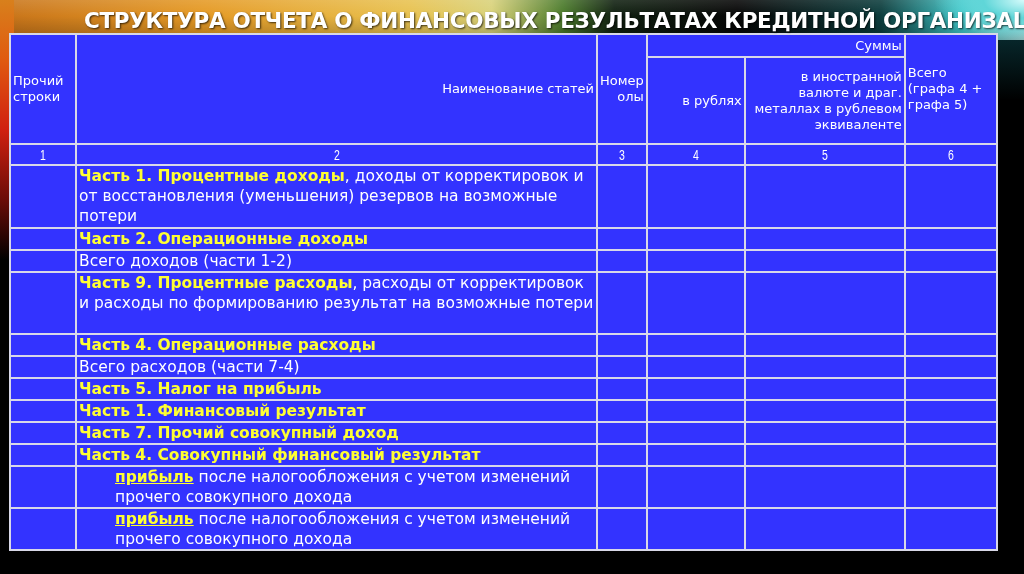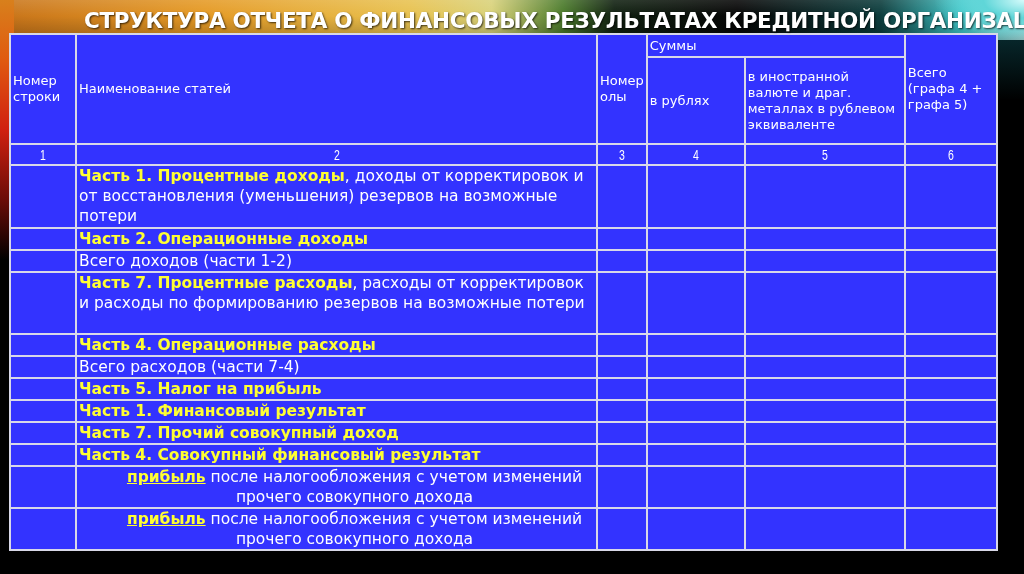--- a/index.html
+++ b/index.html
@@ -47,28 +47,28 @@
     background: #3333ff;
     border: 2px solid #c8c8dc;
   }
   .tbl td {
     border: 2px solid #d8d8e8;
     padding: 0 2px;
     color: #ffffff;
     vertical-align: middle;
     overflow: hidden;
   }
-  .h { font-size: 13px; line-height: 16px; text-align: left; }
+  .h { font-size: 13px; line-height: 16px; text-align: right; }
   .h.left { text-align: left; }
   .num { font-family: "Liberation Sans Narrow", "Liberation Sans", sans-serif; font-size: 14px; text-align: center; line-height: 16px; transform: scaleX(0.75); }
   .numcell { text-align: center; }
   .item { font-size: 15.5px; line-height: 20px; text-align: left; vertical-align: top !important; padding-top: 0; }
   .item .hl { color: #ffff33; font-weight: bold; }
   .item .hlu { color: #ffff33; font-weight: bold; text-decoration: underline; }
-  .indent { padding-left: 38px !important; text-align: center; }
+  .indent { padding-left: 38px !important; }
 </style>
 </head>
 <body>
 
 <div class="bg-left"></div>
 <div class="bg-top"></div>
 <div class="bg-top-shade"></div>
 <div class="bg-leftbar"></div>
 <div class="bg-rightbar"></div>
 <div class="bg-right-swoosh"></div>
@@ -79,21 +79,21 @@
   <colgroup>
     <col style="width:66px">
     <col style="width:521px">
     <col style="width:45px">
     <col style="width:98px">
     <col style="width:160px">
     <col style="width:92px">
   </colgroup>
   <tbody>
       <tr style="height:23px">
-    <td rowspan="2" class="h left"><span>Номер строки</span></td>
+    <td rowspan="2" class="h left"><span>Прочий строки</span></td>
     <td rowspan="2" class="h"><span>Наименование статей</span></td>
     <td rowspan="2" class="h"><span>Номер олы</span></td>
     <td colspan="2" class="h"><span>Суммы</span></td>
     <td rowspan="2" class="h left"><span>Всего (графа 4 + графа 5)</span></td>
   </tr>
   <tr style="height:87px">
     <td class="h"><span>в рублях</span></td>
     <td class="h"><span>в иностранной валюте и драг. металлах в рублевом эквиваленте</span></td>
   </tr>
   <tr style="height:20px">
@@ -127,21 +127,21 @@
     <td></td>
     <td class="item"><span class="hl"></span><span>Всего доходов (части 1-2)</span></td>
     <td></td>
     <td></td>
     <td></td>
     <td></td>
   </tr>
 
   <tr style="height:62px">
     <td></td>
-    <td class="item"><span class="hl">Часть 7. Процентные расходы</span><span>, расходы от корректировок и расходы по формированию резервов на возможные потери</span></td>
+    <td class="item"><span class="hl">Часть 9. Процентные расходы</span><span>, расходы от корректировок и расходы по формированию результат на возможные потери</span></td>
     <td></td>
     <td></td>
     <td></td>
     <td></td>
   </tr>
 
   <tr style="height:21px">
     <td></td>
     <td class="item"><span class="hl">Часть 4. Операционные расходы</span><span></span></td>
     <td></td>

